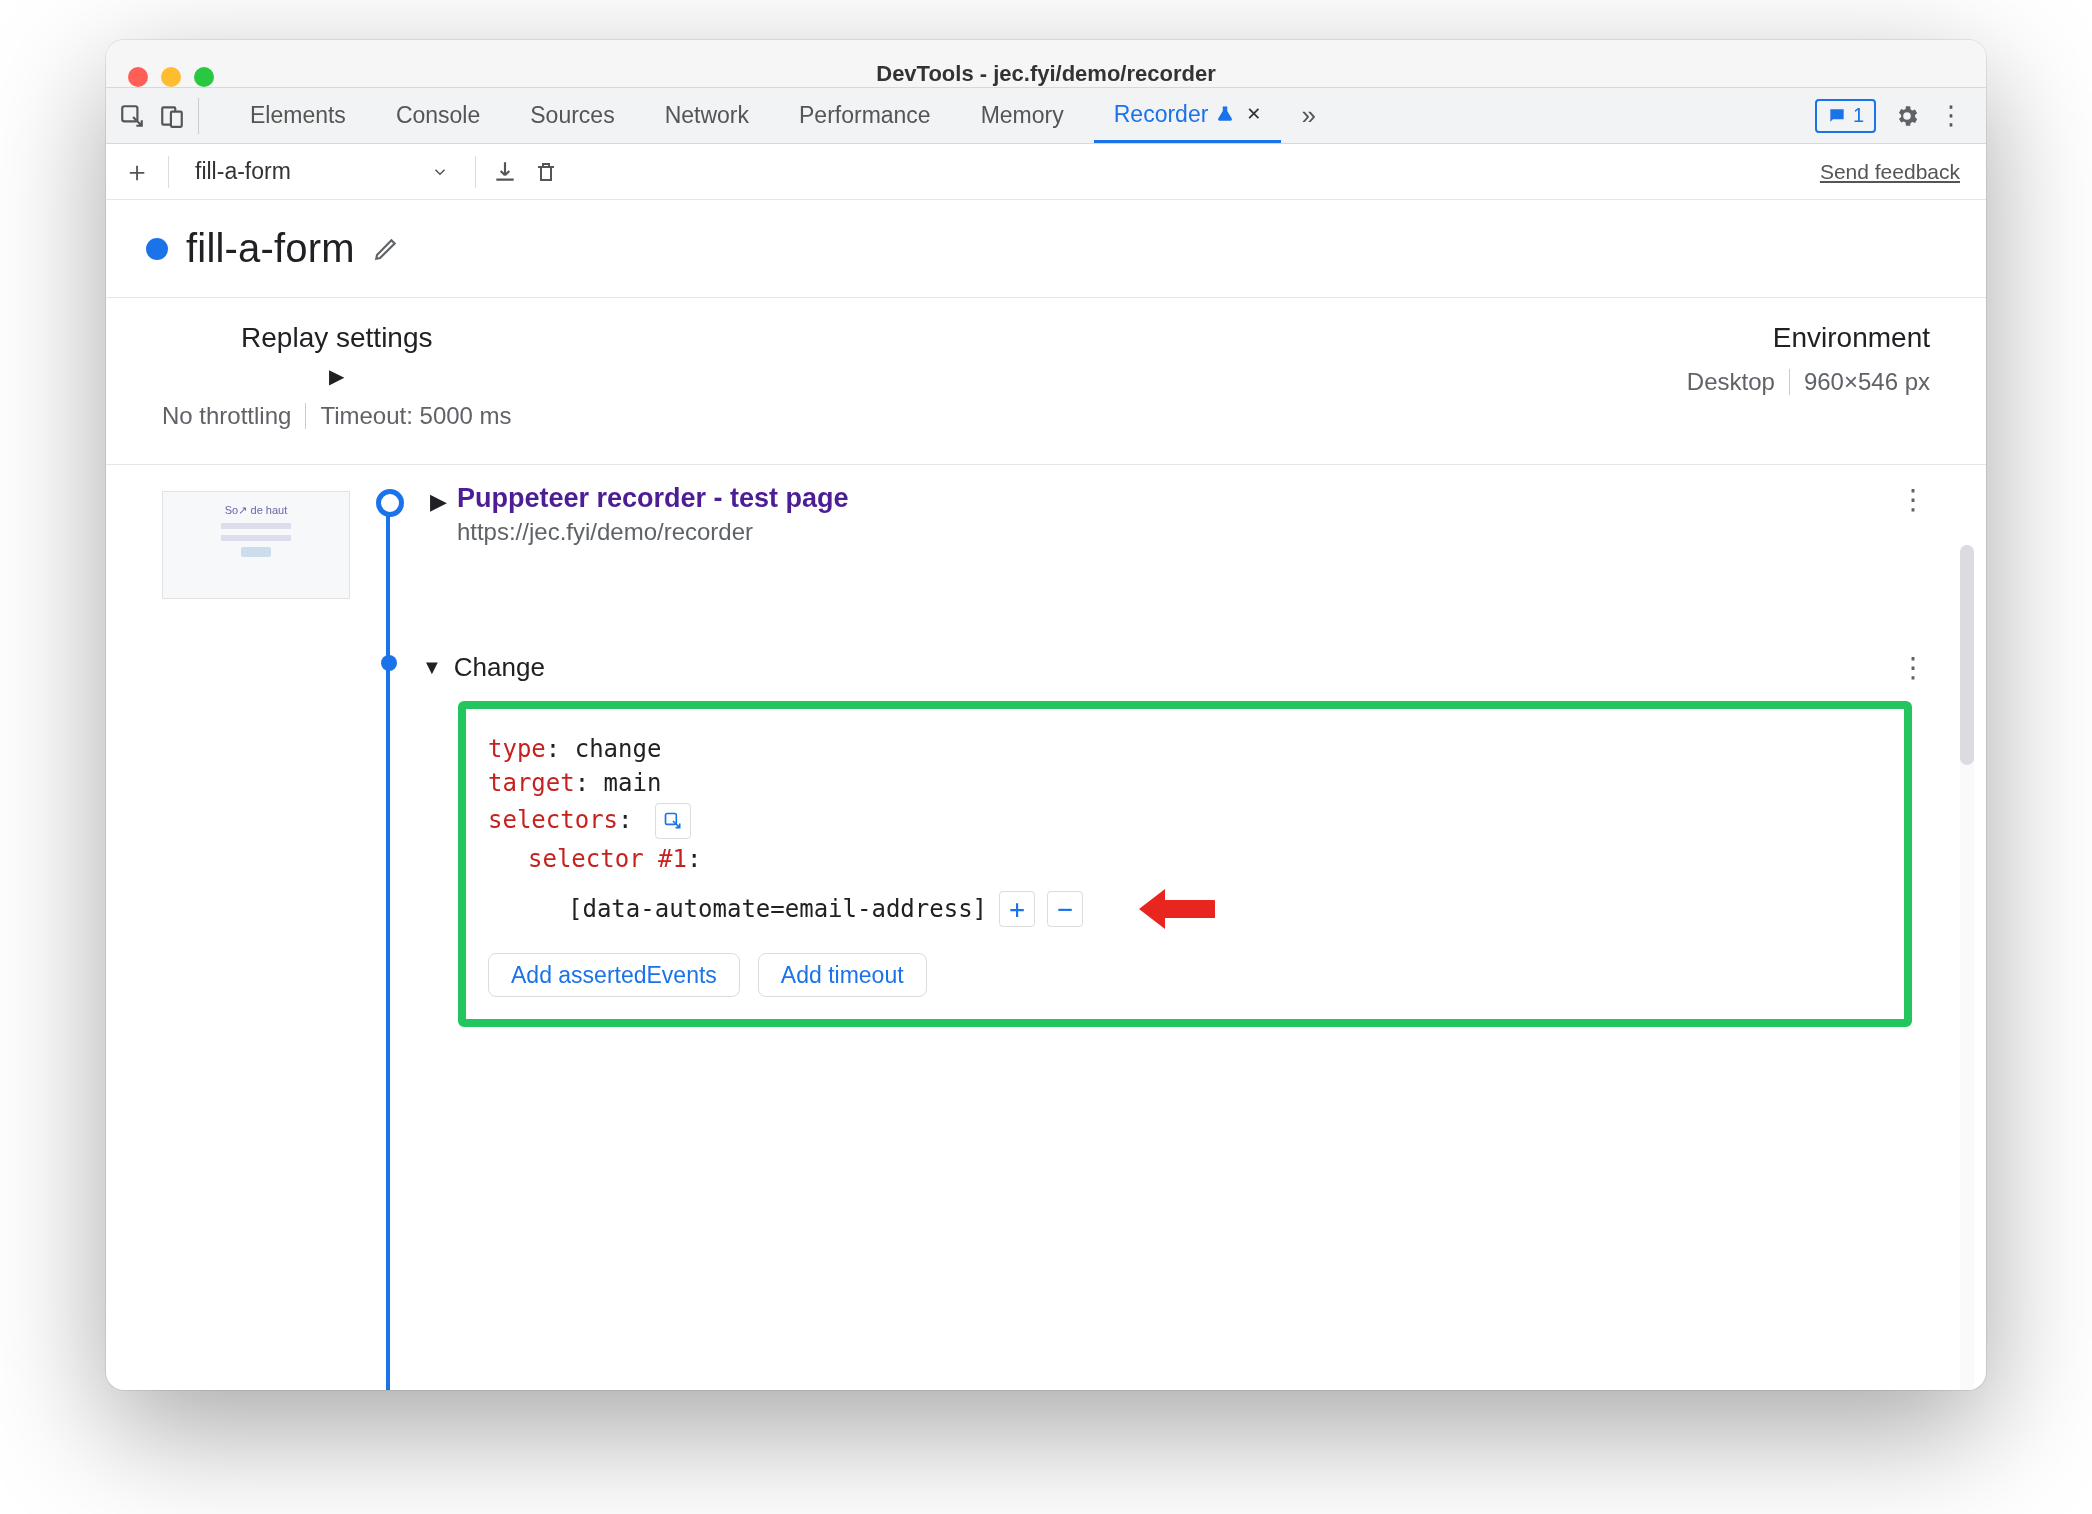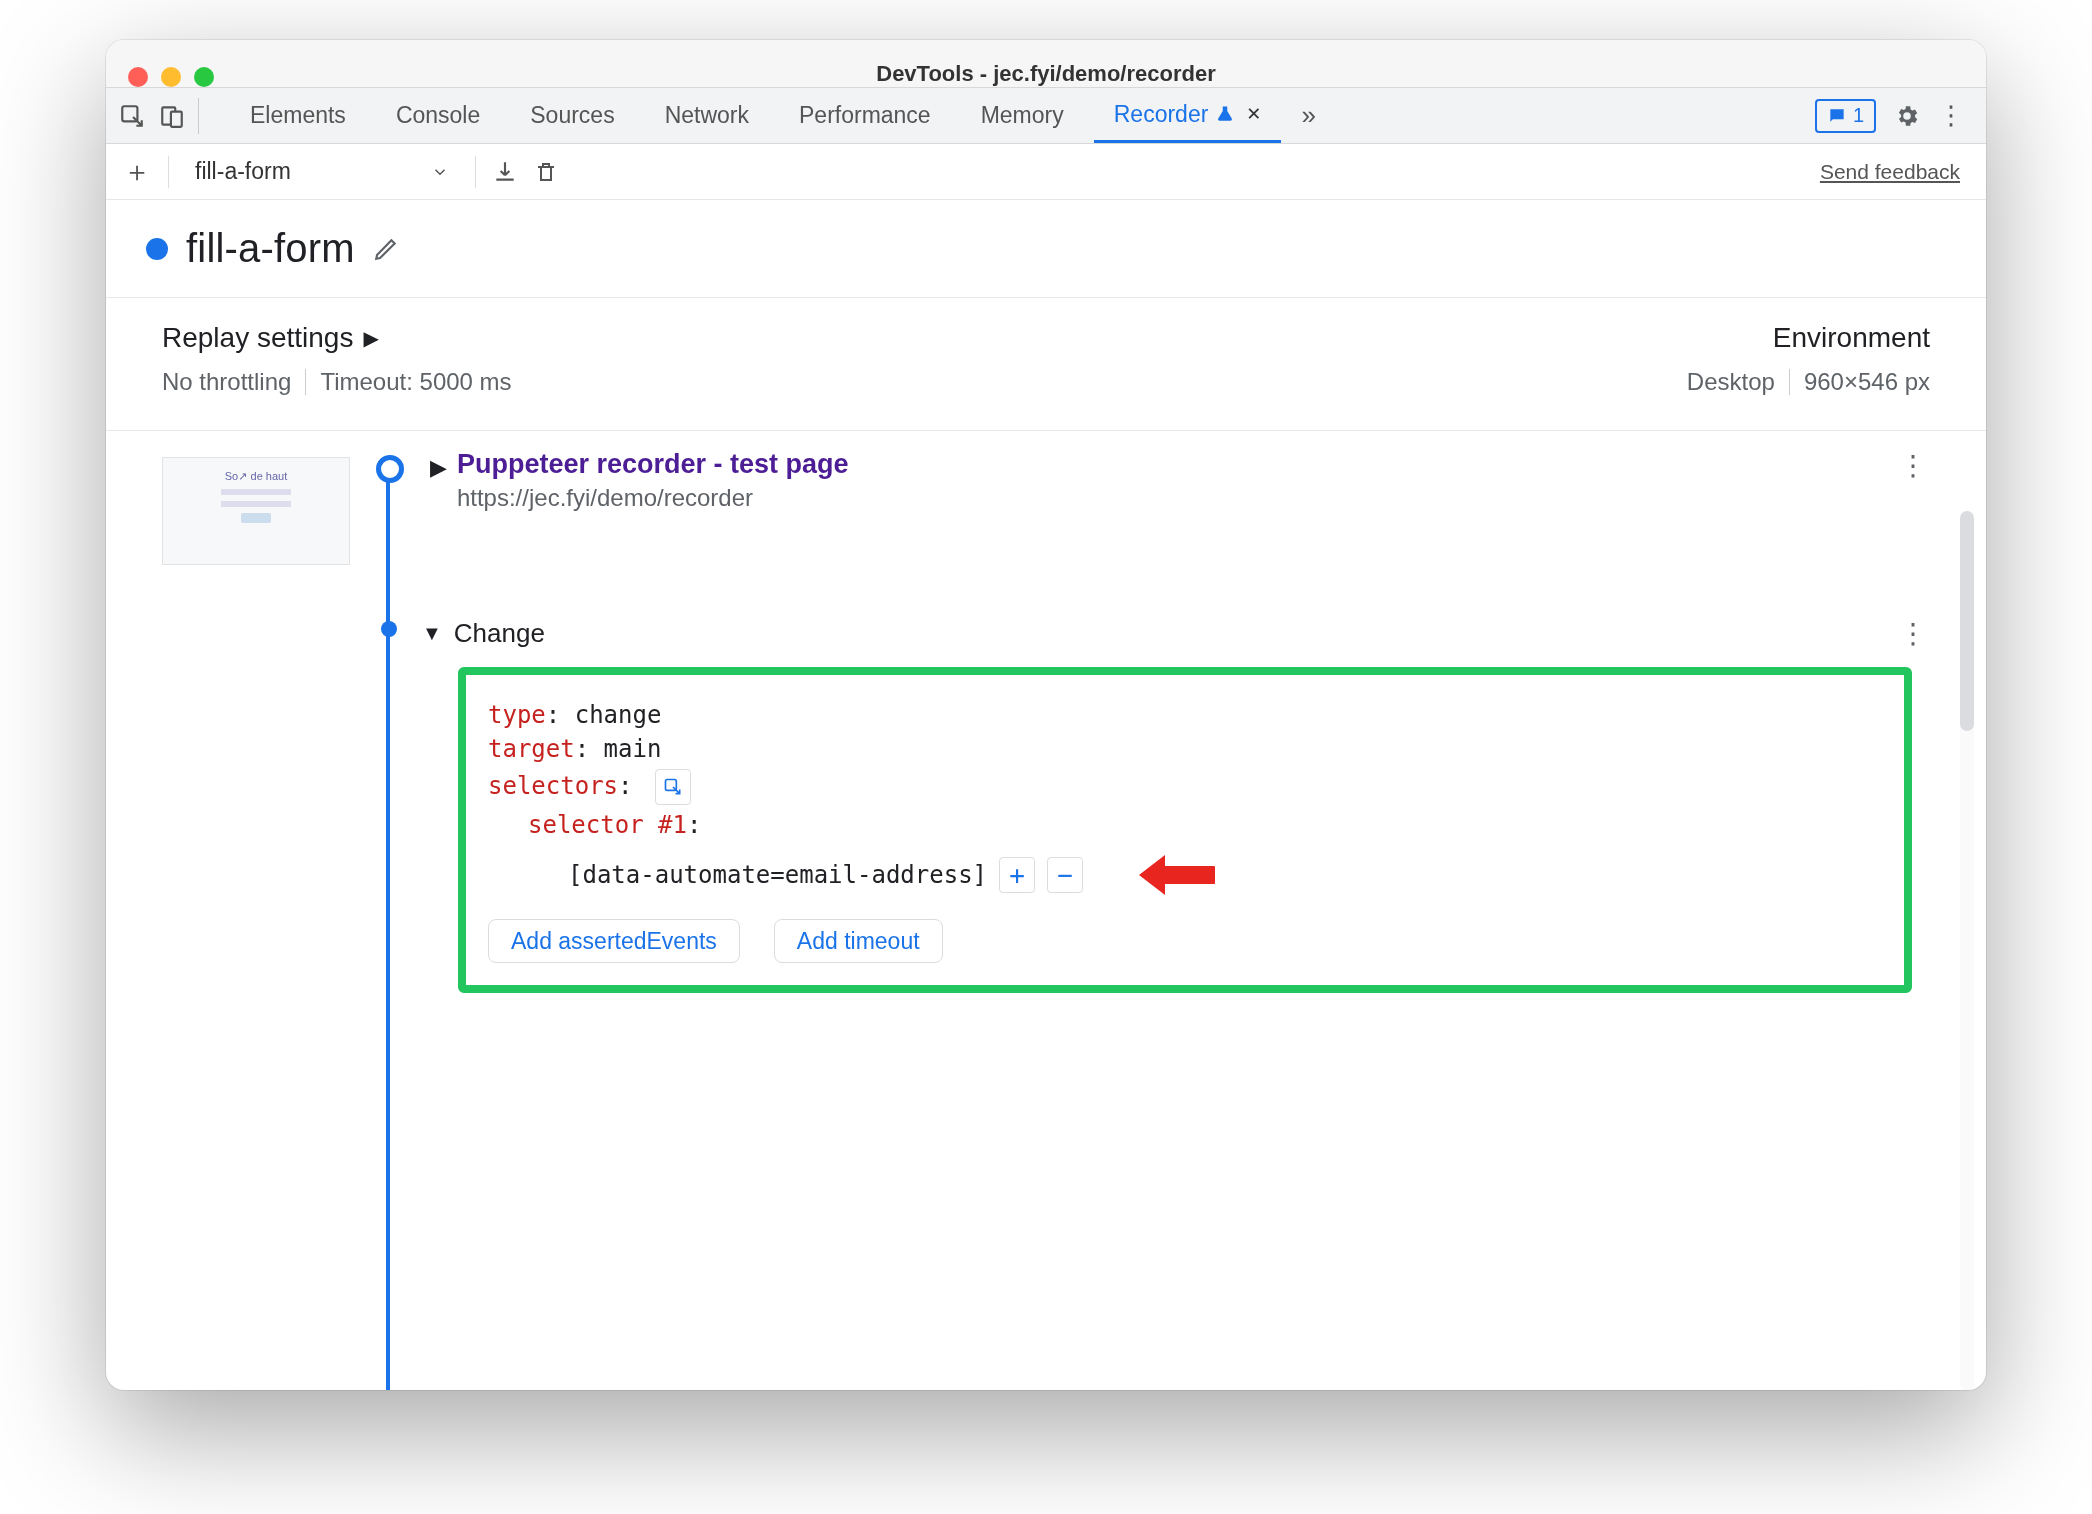--- a/index.html
+++ b/index.html
@@ -85,21 +85,21 @@
 .btn { height: 50px; border-radius: 8px; font-size: 24px; font-weight: 500; display: flex; align-items: center; gap: 10px; padding: 0 22px; cursor: pointer; border: 1px solid transparent; }
 .btn.outline { border-color: #dadce0; color: #1a73e8; background: #fff; }
 .btn.primary { background: #1a73e8; color: #fff; }
 
 .settings-bar {
   padding: 24px 56px 34px 56px;
   border-bottom: 1px solid #e6e6e6;
   display: flex; justify-content: space-between;
 }
 .sblock { display: flex; flex-direction: column; gap: 14px;}
-.s-title { font-size: 28px; color: #202124; display: flex; align-items: center; gap: 10px;}
+.s-title { font-size: 28px; color: #202124; display: flex; align-items: center; gap: 10px; flex-direction: column;}
 .s-title .caret { font-size: 20px; }
 .s-row { display: flex; align-items: center; font-size: 24px; color: #5f6368; gap: 14px;}
 .vdiv { width: 1px; height: 26px; background: #ccc; }
 .s-row span.env { text-align: right; }
 
 .steps-area { flex:1; display:flex; overflow:hidden; position:relative;}
 .steps-inner { flex:1; padding: 26px 40px 0 56px; position:relative; overflow:hidden;}
 .thumb {
   width: 188px; height: 108px; background: #f7f8fa; border: 1px solid #e3e3e3;
   position: absolute; left: 56px; top: 26px; font-size: 9px; color:#99a;
@@ -125,21 +125,21 @@
 .kv { margin: 6px 0; }
 .kv .k { color: #c5221f; }
 .kv .v { color: #202124; }
 .sel-ind { padding-left: 40px; }
 .sel-val-row { padding-left: 80px; display:flex; align-items:center; gap: 12px;}
 .mini-icon-btn {
   width: 36px; height: 36px; border: 1px solid #dadce0; border-radius: 4px; display:flex; align-items:center; justify-content:center;
   color:#1a73e8; font-size: 26px; font-weight: 500; cursor:pointer; background:#fff;
 }
 .mini-picker { border:1px solid #dadce0; border-radius:4px; width:36px; height:36px; display:inline-flex; align-items:center; justify-content:center; color:#1a73e8; margin-left:8px; vertical-align:middle;}
-.card-actions { display:flex; gap: 34px; margin-top: 14px;}
+.card-actions { display:flex; gap: 18px; margin-top: 14px;}
 .card-actions .btn { height: 44px; font-size: 23px; }
 .arrow {
   position:absolute; width: 80px; height: 60px; color:#e8261f;
 }
 .scrollbar { position:absolute; right: 12px; top: 80px; width: 14px; height: 880px; background:#fafafa; border-radius: 8px;}
 .scrollthumb { position:absolute; right: 12px; top: 80px; width: 14px; height: 220px; background: #dadce0; border-radius: 8px;}
 svg { display:block; }
 </style>
 </head>
 <body>

